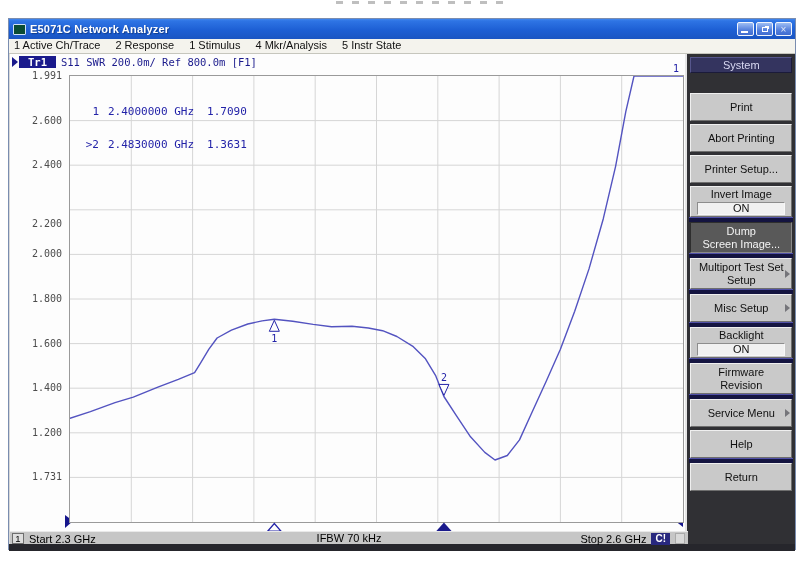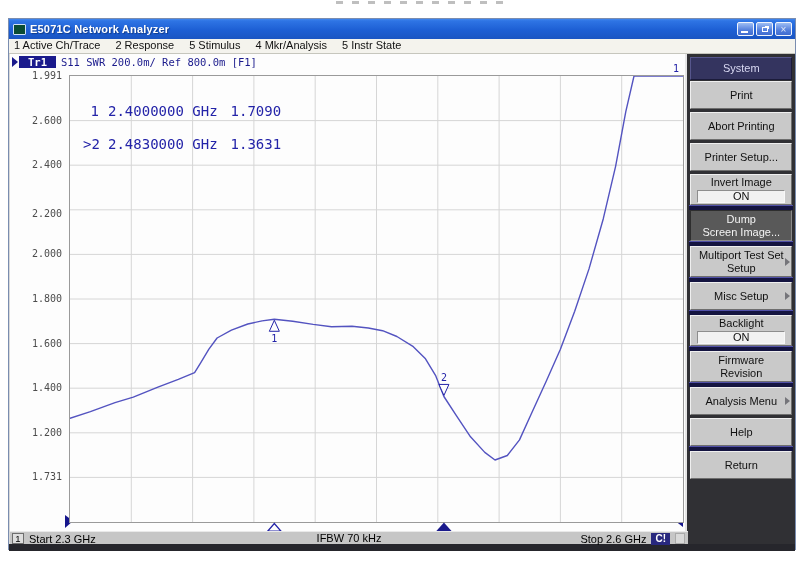--- a/index.html
+++ b/index.html
@@ -54,21 +54,21 @@
   .ref-arrow { position:absolute; left:55px; top:461px; width:0; height:0;
     border-left:8px solid #15158c; border-top:6px solid transparent; border-bottom:7px solid transparent; }
   .right-edge-arrow { position:absolute; left:664px; top:459px; width:0; height:0;
     border-right:9px solid #15158c; border-top:7px solid transparent; border-bottom:7px solid transparent; }
 
   .graticule { position:absolute; left:59px; top:21px; width:615px; height:448px;
     border:1px solid #9a9a9a; background:#fdfdfd; }
   .graticule svg { display:block; }
 
   .marker-readout { position:absolute; left:73px; top:30px;
-    font-family:"DejaVu Sans Mono", monospace; font-size:14px; line-height:11px; color:#2323a8;
+    font-family:"DejaVu Sans Mono", monospace; font-size:11px; line-height:11px; color:#2323a8;
     white-space:pre; }
   .mk-num { display:inline-block; width:16px; text-align:right; }
   .mk-freq { display:inline-block; margin-left:9px; }
   .mk-val { display:inline-block; margin-left:13px; }
 
   .trace-end-label { position:absolute; left:663px; top:9px;
     font-family:"DejaVu Sans Mono", monospace; font-size:10px; color:#2323a8; }
 
   .stim-strip { position:absolute; left:60px; top:468px; width:613px; height:11px; overflow:visible; }
 
@@ -85,21 +85,21 @@
   .sb-chip { width:10px; height:11px; background:#d9d9d9; border:1px solid #aaa; }
 
   
   .sidebar { width:110px; height:490px; background:#303034; border-left:2px solid #e6e6e6;
     padding:3px 3px 0 3px; overflow:hidden; }
   .softkey { width:102px; background:#c9c9c9; border:1px solid;
     border-color:#efefef #6e6e6e #6e6e6e #efefef; color:#101010; font-size:11px;
     display:flex; flex-direction:column; align-items:center; justify-content:center;
     text-align:center; position:relative; line-height:13px; cursor:default; }
   .softkey.header { background:#34345f; border-color:#56568c #1b1b3a #1b1b3a #56568c;
-    color:#d9d9f2; height:23px; margin-bottom:1px; }
+    color:#d9d9f2; height:16px; margin-bottom:20px; }
   .softkey.pressed { background:#595959; border-color:#2e2e2e #8a8a8a #8a8a8a #2e2e2e; color:#f4f4f4; }
   .softkey .toggle-box { width:88px; height:13px; background:#f1f1f1; border:1px solid #8d8d8d;
     border-color:#8d8d8d #f8f8f8 #f8f8f8 #8d8d8d; font-size:11px; line-height:11px; margin-top:1px; }
   .softkey .sk-arrow { position:absolute; right:1px; top:50%; margin-top:-4px; width:0; height:0;
     border-left:5px solid #75757a; border-top:4px solid transparent; border-bottom:4px solid transparent; }
   .sk-gap { height:3px; }
   .sk-sep { height:5px; background:#141440; border-top:1px solid #5050a8; margin:0 -1px; }
 
   .bottom-band { height:7px; background:#26262c; }
 </style>
@@ -121,40 +121,40 @@
         <span class="win-btn">
             <span class="restore-box"></span>
           </span>
         <span class="win-btn close-btn">×</span>
       </span>
     </div>
 
     <div class="menubar">
         <span class="menu-item">1 Active Ch/Trace</span>
         <span class="menu-item">2 Response</span>
-        <span class="menu-item">5 Stimulus</span>
+        <span class="menu-item">1 Stimulus</span>
         <span class="menu-item">4 Mkr/Analysis</span>
         <span class="menu-item">5 Instr State</span>
       </div>
 
     <div class="body-row">
 
       <div class="screen">
 
         <div class="trace-header">
           <span class="tr-arrow"></span>
           <span class="tr-chip">Tr1</span>
           <span>S11 SWR 200.0m/ Ref 800.0m [F1]</span>
         </div>
 
         <div class="y-axis-labels">
             <div class="ylab" style="top: 16px;">1.991</div>
             <div class="ylab" style="top: 60.6px;">2.600</div>
             <div class="ylab" style="top: 105.2px;">2.400</div>
-            <div class="ylab" style="top: 154px;">2.200</div>
+            <div class="ylab" style="top: 164px;">2.200</div>
             <div class="ylab" style="top: 194.4px;">2.000</div>
             <div class="ylab" style="top: 239px;">1.800</div>
             <div class="ylab" style="top: 283.6px;">1.600</div>
             <div class="ylab" style="top: 328.2px;">1.400</div>
             <div class="ylab" style="top: 372.8px;">1.200</div>
             <div class="ylab" style="top: 417.4px;">1.731</div>
           </div>
         <div class="ref-label">800.0m</div>
         <span class="ref-arrow"></span>
         <span class="right-edge-arrow"></span>
@@ -253,21 +253,21 @@
               <div>Backlight</div>
               <div class="toggle-box">ON</div>
             </div>
             <div class="sk-sep"></div>
             <div class="softkey" style="height: 31px;">
               <div>Firmware</div>
               <div>Revision</div>
             </div>
             <div class="sk-sep"></div>
             <div class="softkey" style="height: 28px;">
-              <div>Analysis Menu</div>
+              <div>Service Menu</div>
               <span class="sk-arrow"></span>
             </div>
             <div class="sk-gap"></div>
             <div class="softkey" style="height: 28px;">
               <div>Help</div>
             </div>
             <div class="sk-sep"></div>
             <div class="softkey" style="height: 28px;">
               <div>Return</div>
             </div>

